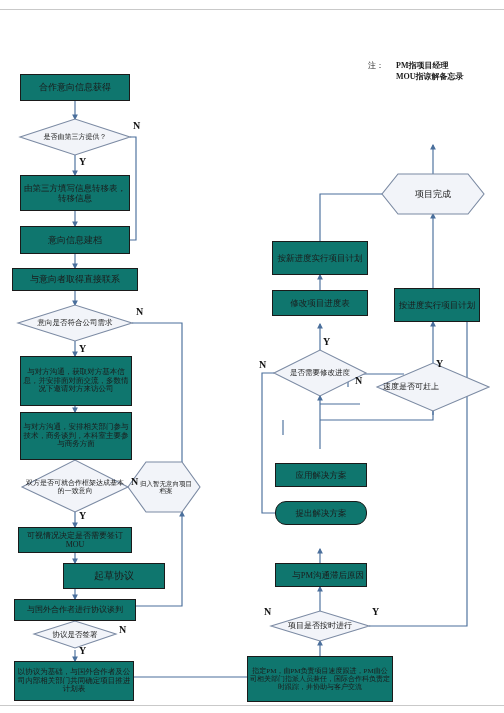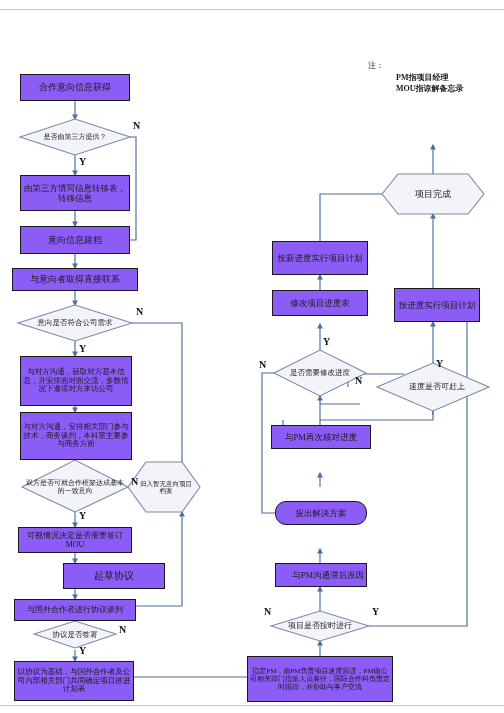--- a/index.html
+++ b/index.html
@@ -25,34 +25,34 @@
     color:#2b2b2b;
     font-family:"Liberation Serif","DejaVu Serif",serif;
   }
 
   .note{
     position:absolute;left:368px;top:60px;
     font-size:8px;line-height:11px;color:#1a1a1a;
     white-space:nowrap;
   }
   .note .lbl{display:inline-block;width:28px;}
-  .note .lines{display:inline-block;vertical-align:top;margin-top:12px;}
+  .note .lines{display:inline-block;vertical-align:top;}
   .note b{font-weight:bold;}
 
   
   .node{
     position:absolute;
     box-sizing:border-box;
     display:flex;align-items:center;justify-content:center;
     text-align:center;
     color:#1b1b1b;
     font-family:"Liberation Serif","DejaVu Serif",serif;
   }
   .box{
-    background:#8b5cf6;
+    background:#0f766e;
     border:1.3px solid #1a1a1a;
   }
   .box .t{padding:0 2px;line-height:1.18;}
 
   
   .shape-label{
     position:absolute;
     display:flex;align-items:center;justify-content:center;
     text-align:center;line-height:1.15;color:#1b1b1b;
     pointer-events:none;
@@ -188,21 +188,21 @@
   <div class="shape-label" style="left:26px;top:468px;width:98px;height:38px;font-size:7px;">双方是否可就合作框架达成基本的一致意向</div>
 
   <div class="shape-label" style="left:36px;top:628px;width:78px;height:14px;font-size:7.5px;">协议是否签署</div>
 
   <div class="shape-label" style="left:140px;top:468px;width:52px;height:38px;font-size:6.5px;">归入暂无意向项目档案</div>
 
   <div class="shape-label" style="left:276px;top:619px;width:88px;height:14px;font-size:8px;">项目是否按时进行</div>
 
   <div class="shape-label" style="left:284px;top:360px;width:72px;height:26px;font-size:7.5px;">是否需要修改进度</div>
 
-  <div class="shape-label" style="left:390px;top:380px;width:94px;height:14px;font-size:8px;">速度是否可赶上</div>
+  <div class="shape-label" style="left:364px;top:380px;width:94px;height:14px;font-size:8px;">速度是否可赶上</div>
 
   <div class="shape-label" style="left:392px;top:185px;width:82px;height:18px;font-size:9px;">项目完成</div>
 
   <div class="node box" style="left:20px;top:74px;width:110px;height:27px;font-size:9px;">
     <span class="t">合作意向信息获得</span>
   </div>
 
   <div class="node box" style="left:20px;top:175px;width:110px;height:36px;font-size:8.5px;">
     <span class="t">由第三方填写信息转移表，转移信息</span>
   </div>
@@ -244,24 +244,24 @@
   </div>
 
   <div class="node box" style="left:275px;top:563px;width:92px;height:24px;font-size:8.5px;justify-content:flex-end;">
     <span class="t">与PM沟通滞后原因</span>
   </div>
 
   <div class="node box" style="left:275px;top:501px;width:92px;height:24px;font-size:8.5px;border-radius:11px;">
     <span class="t">提出解决方案</span>
   </div>
 
-
-  <div class="node box" style="left:271px;top:425px;width:100px;height:24px;font-size:8.5px;">
-    <span class="t">与PM再次核对进度</span>
-  </div>
+  <div class="node box" style="left:275px;top:463px;width:92px;height:24px;font-size:8.5px;">
+    <span class="t">应用解决方案</span>
+  </div>
+
 
   <div class="node box" style="left:272px;top:290px;width:96px;height:26px;font-size:8.5px;">
     <span class="t">修改项目进度表</span>
   </div>
 
   <div class="node box" style="left:272px;top:241px;width:96px;height:34px;font-size:8.5px;">
     <span class="t">按新进度实行项目计划</span>
   </div>
 
   <div class="node box" style="left:394px;top:288px;width:86px;height:34px;font-size:8.5px;">

